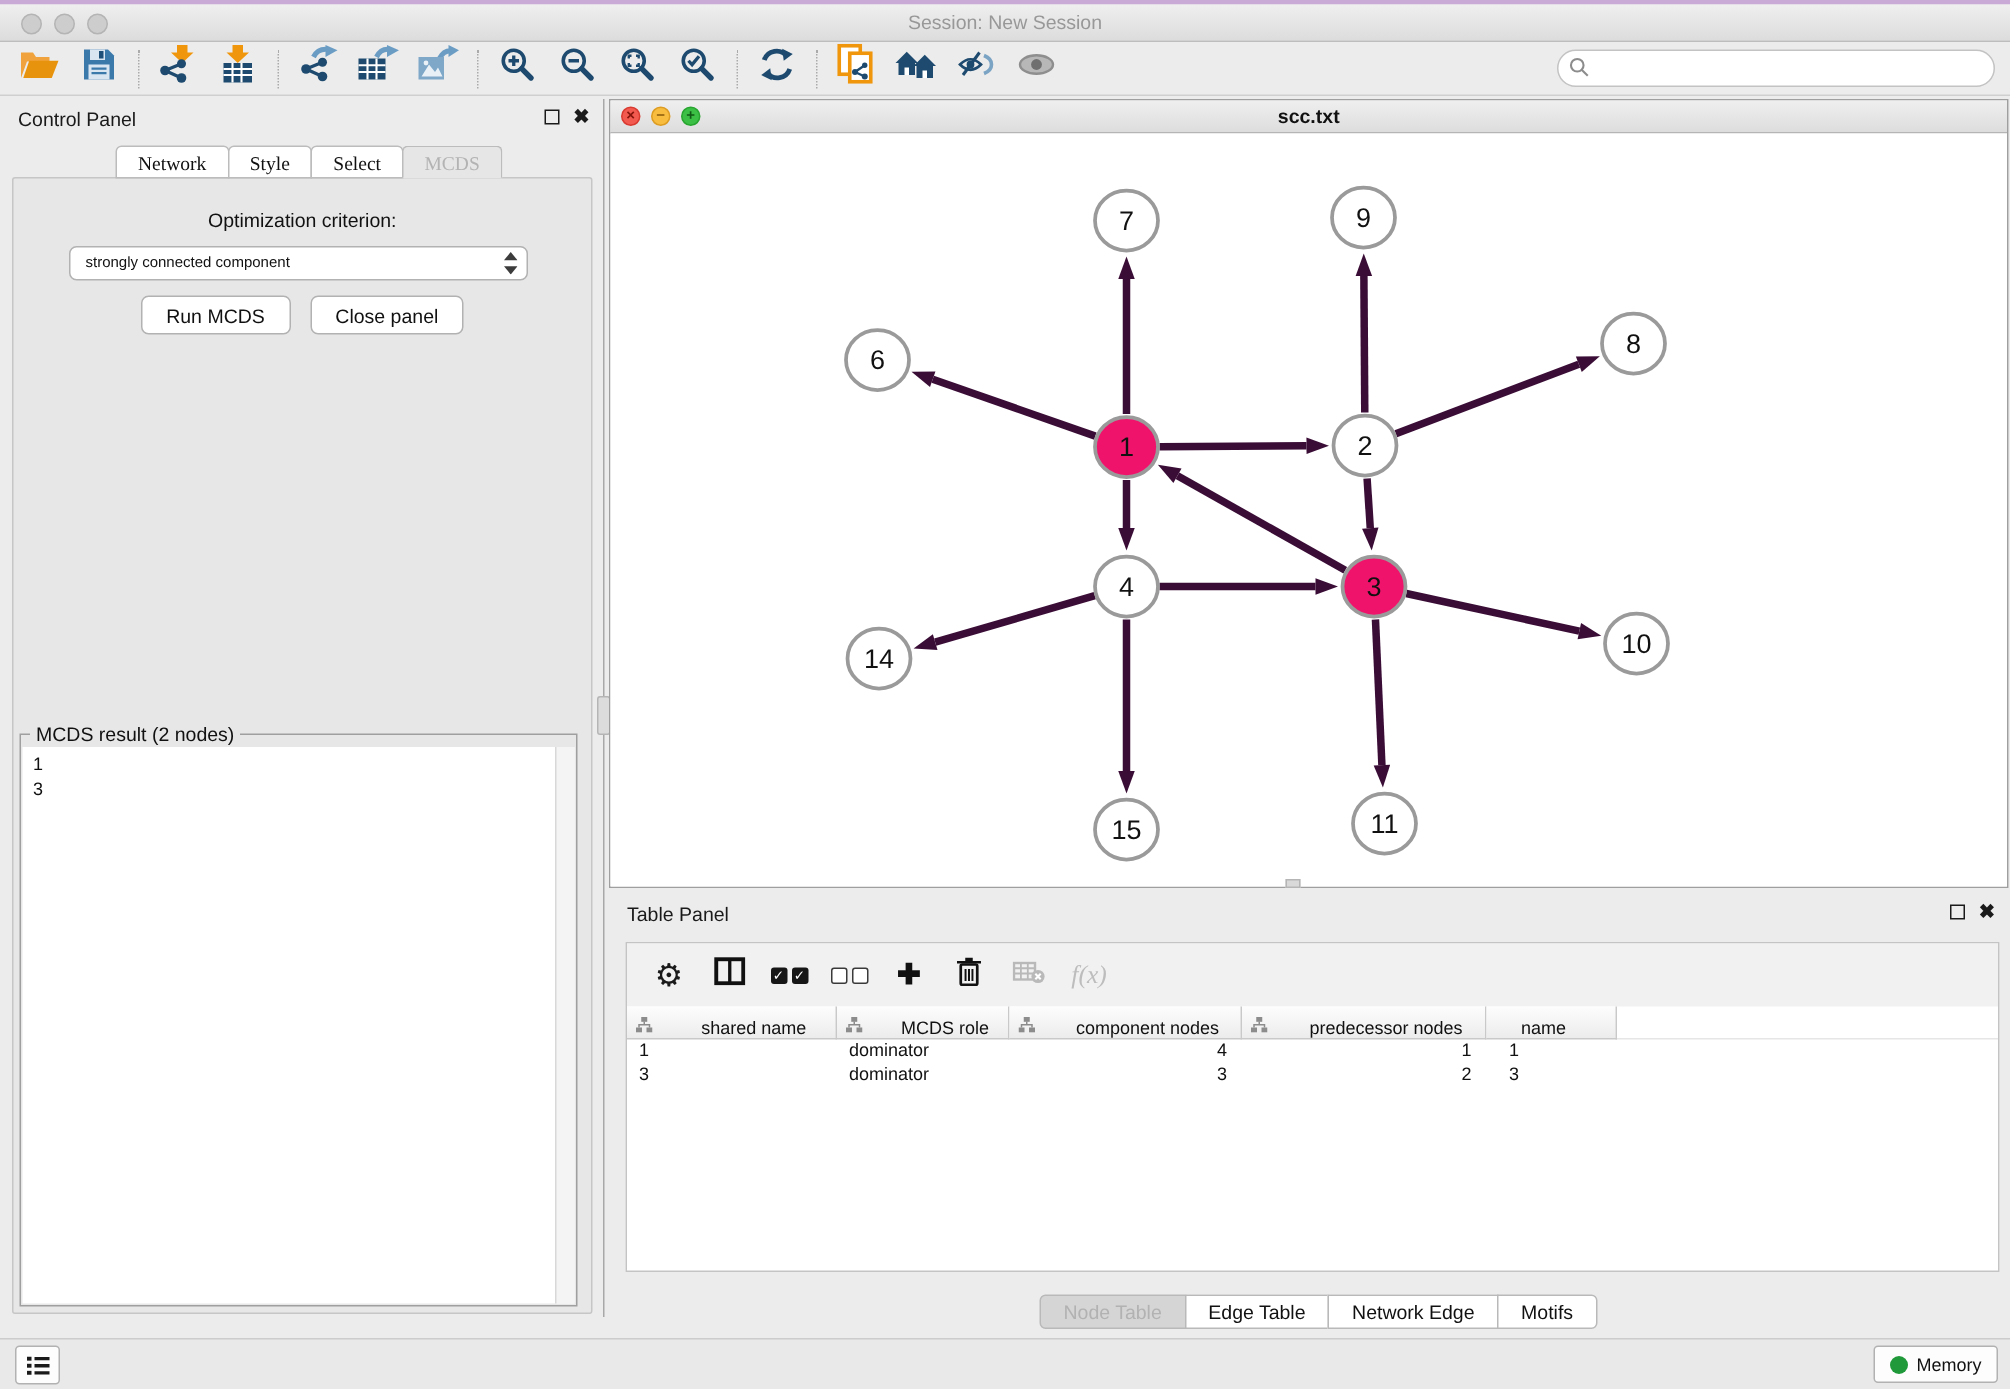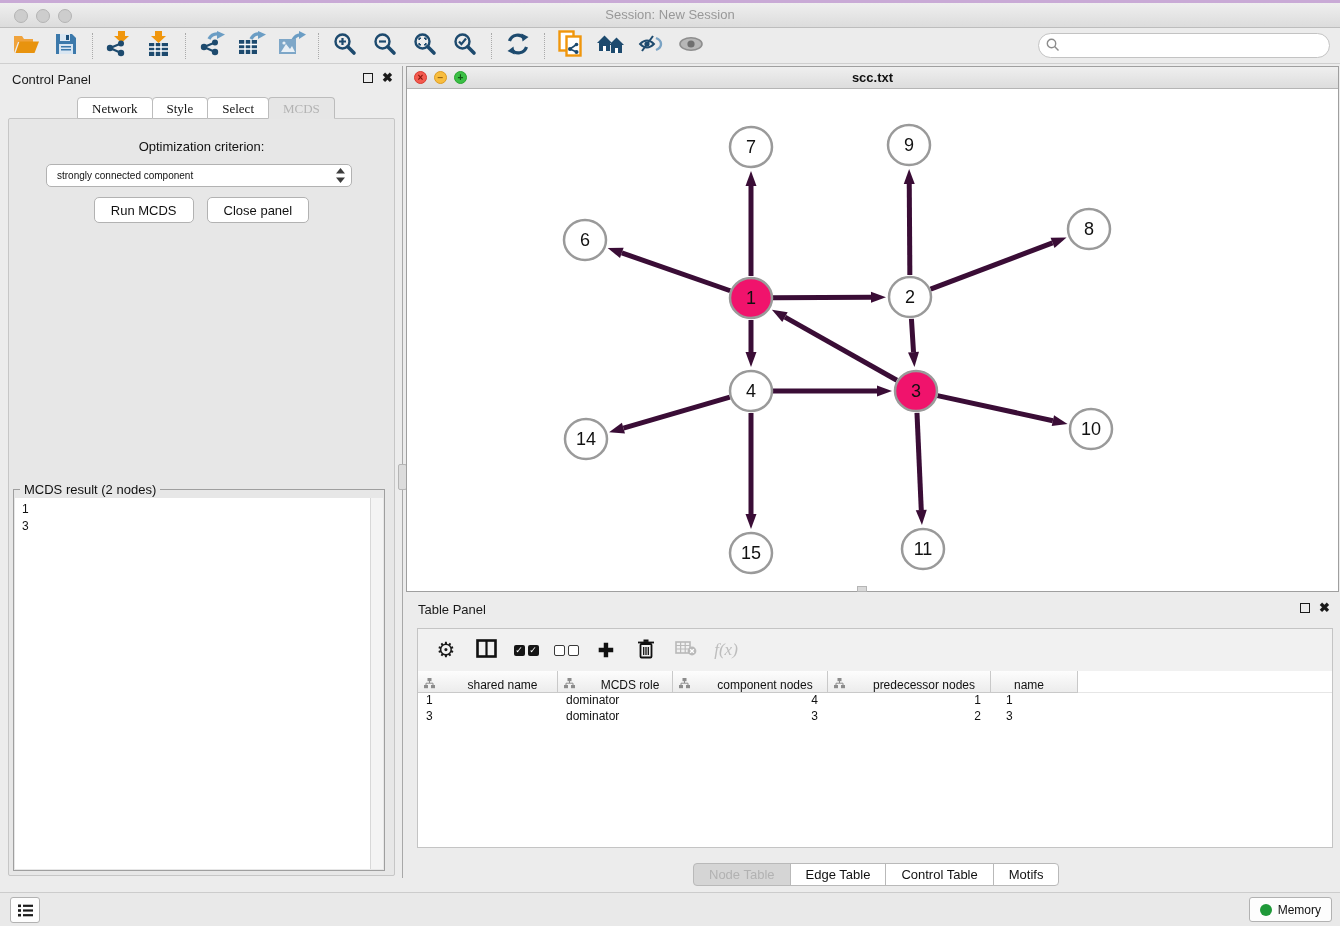--- a/index.html
+++ b/index.html
@@ -492,21 +492,21 @@
         <div class="td l c0">3</div>
         <div class="td l c1">dominator</div>
         <div class="td r c2">3</div>
         <div class="td r c3">2</div>
         <div class="td n c4">3</div>
       </div>
     </div>
     <div class="tp-tabs">
       <div class="tp-tab sel">Node Table</div>
       <div class="tp-tab">Edge Table</div>
-      <div class="tp-tab">Control Table</div>
+      <div class="tp-tab">Network Edge</div>
       <div class="tp-tab">Motifs</div>
     </div>
   </div>
 
   <div class="statusbar">
     <div class="log-btn">
       <svg width="17" height="15" viewBox="0 0 17 15">
         <rect x="1" y="1.5" width="3" height="2.6" fill="#1a1a1a"></rect>
           <line x1="6" y1="2.8" x2="16" y2="2.8" stroke="#1a1a1a" stroke-width="2.2"></line>
         <rect x="1" y="6.2" width="3" height="2.6" fill="#1a1a1a"></rect>

